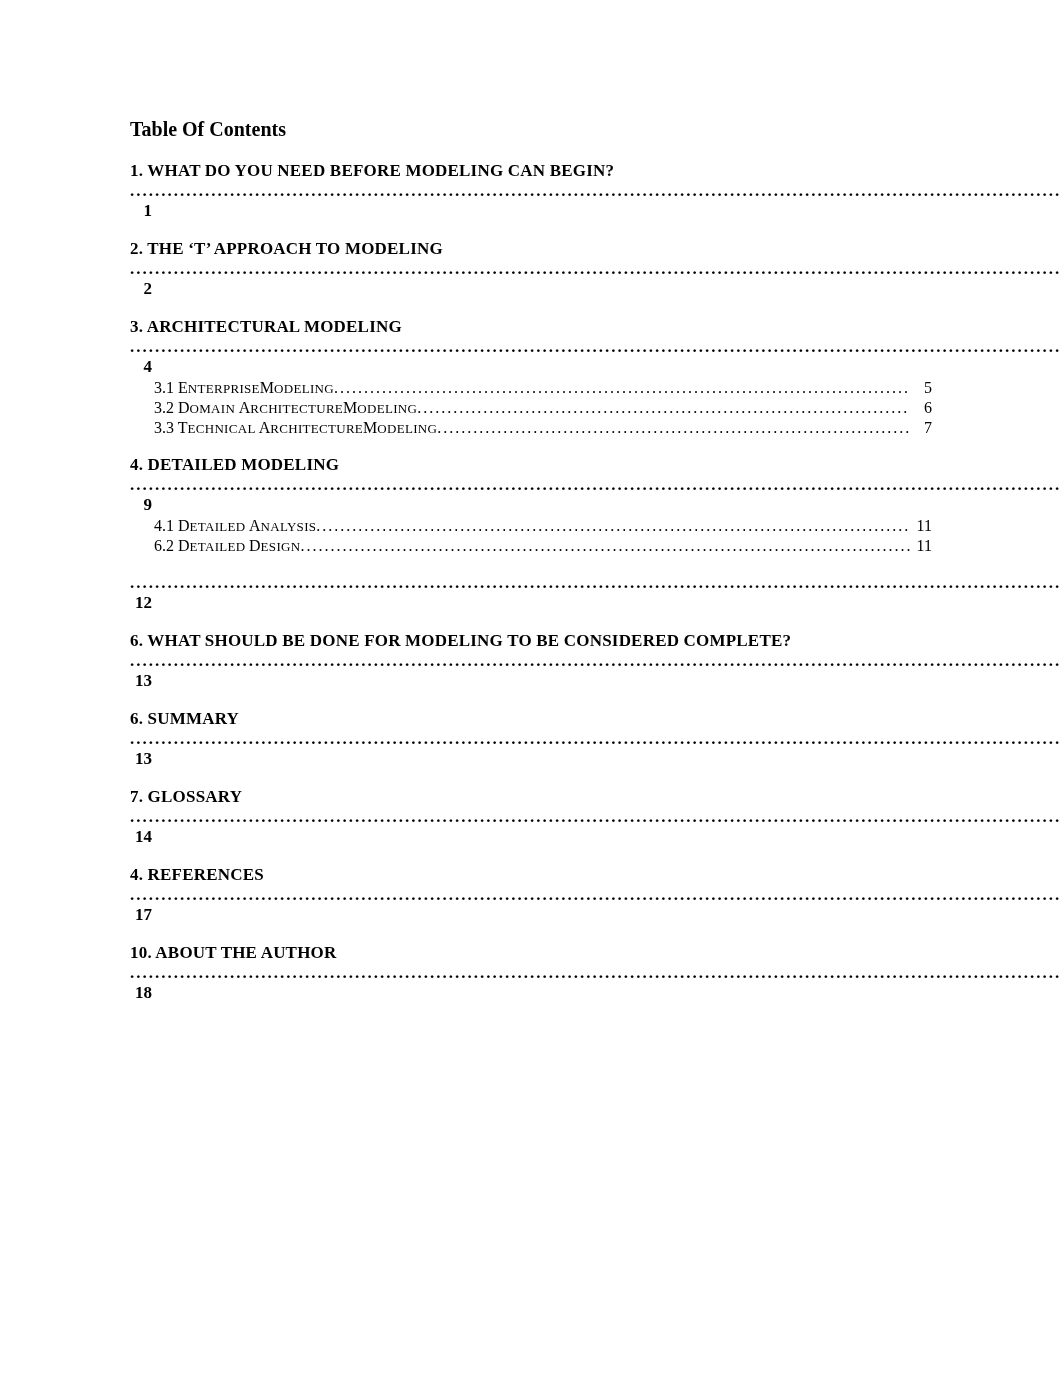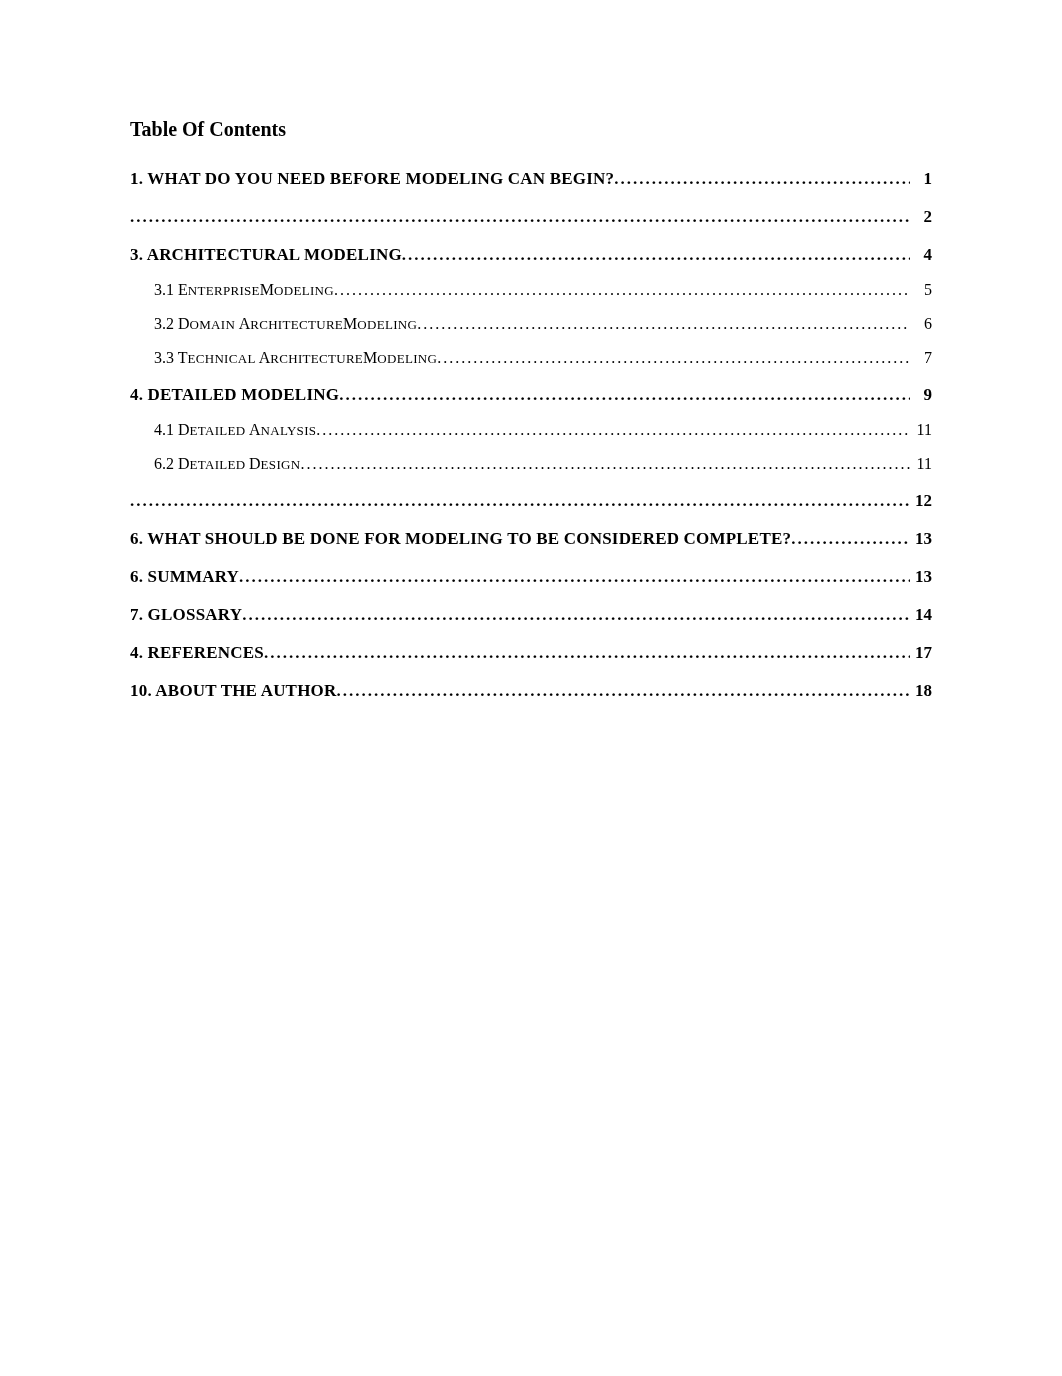--- a/index.html
+++ b/index.html
@@ -7,35 +7,36 @@
     background: #fff;
     font-family: "Times New Roman", Times, serif;
     color: #000;
     width: 1062px;
     height: 1376px;
     padding: 118px 130px 0 130px;
   }
   .toc-title {
     font-weight: bold;
     font-size: 20px;
-    margin-bottom: 28px;
+    margin-bottom: 20px;
   }
   .toc-row {
     display: flex;
     align-items: baseline;
     white-space: nowrap;
   }
   .toc-row.h1 {
     font-weight: bold;
     font-size: 17px;
     margin-top: 18px;
+    flex-direction: column;
   }
   .toc-row.h2 {
     font-size: 16px;
-    margin-top: 16px;
+    margin-top: 2px;
     margin-left: 24px;
   }
   .toc-label { flex: 0 0 auto; }
   .caps1 { letter-spacing: 0.2px; }
   .sc-first {
     font-size: 16px;
   }
   .sc-rest {
     font-size: 13px;
     letter-spacing: 0.3px;
@@ -60,20 +61,21 @@
 
 <div class="toc-title">Table Of Contents</div>
 
 <div id="toc-list">
     <div class="toc-row h1">
       <span class="toc-label caps1">1. WHAT DO YOU NEED BEFORE MODELING CAN BEGIN?</span>
       <span class="dots dots-h1">........................................................................................................................................................................................................................................................</span>
       <span class="pg pg-h1">1</span>
     </div>
     <div class="toc-row h1">
+      <span class="toc-label caps1">2. THE ‘T’ APPROACH TO MODELING</span>
       <span class="dots dots-h1">........................................................................................................................................................................................................................................................</span>
       <span class="pg pg-h1">2</span>
     </div>
     <div class="toc-row h1">
       <span class="toc-label caps1">3. ARCHITECTURAL MODELING</span>
       <span class="dots dots-h1">........................................................................................................................................................................................................................................................</span>
       <span class="pg pg-h1">4</span>
     </div>
     <div class="toc-row h2">
       <span class="toc-label"><span class="sc-first">3.1 </span><span class="sc-rest"></span><span class="sc-first">E</span><span class="sc-rest">NTERPRISE</span><span class="sc-first">M</span><span class="sc-rest">ODELING</span></span>

